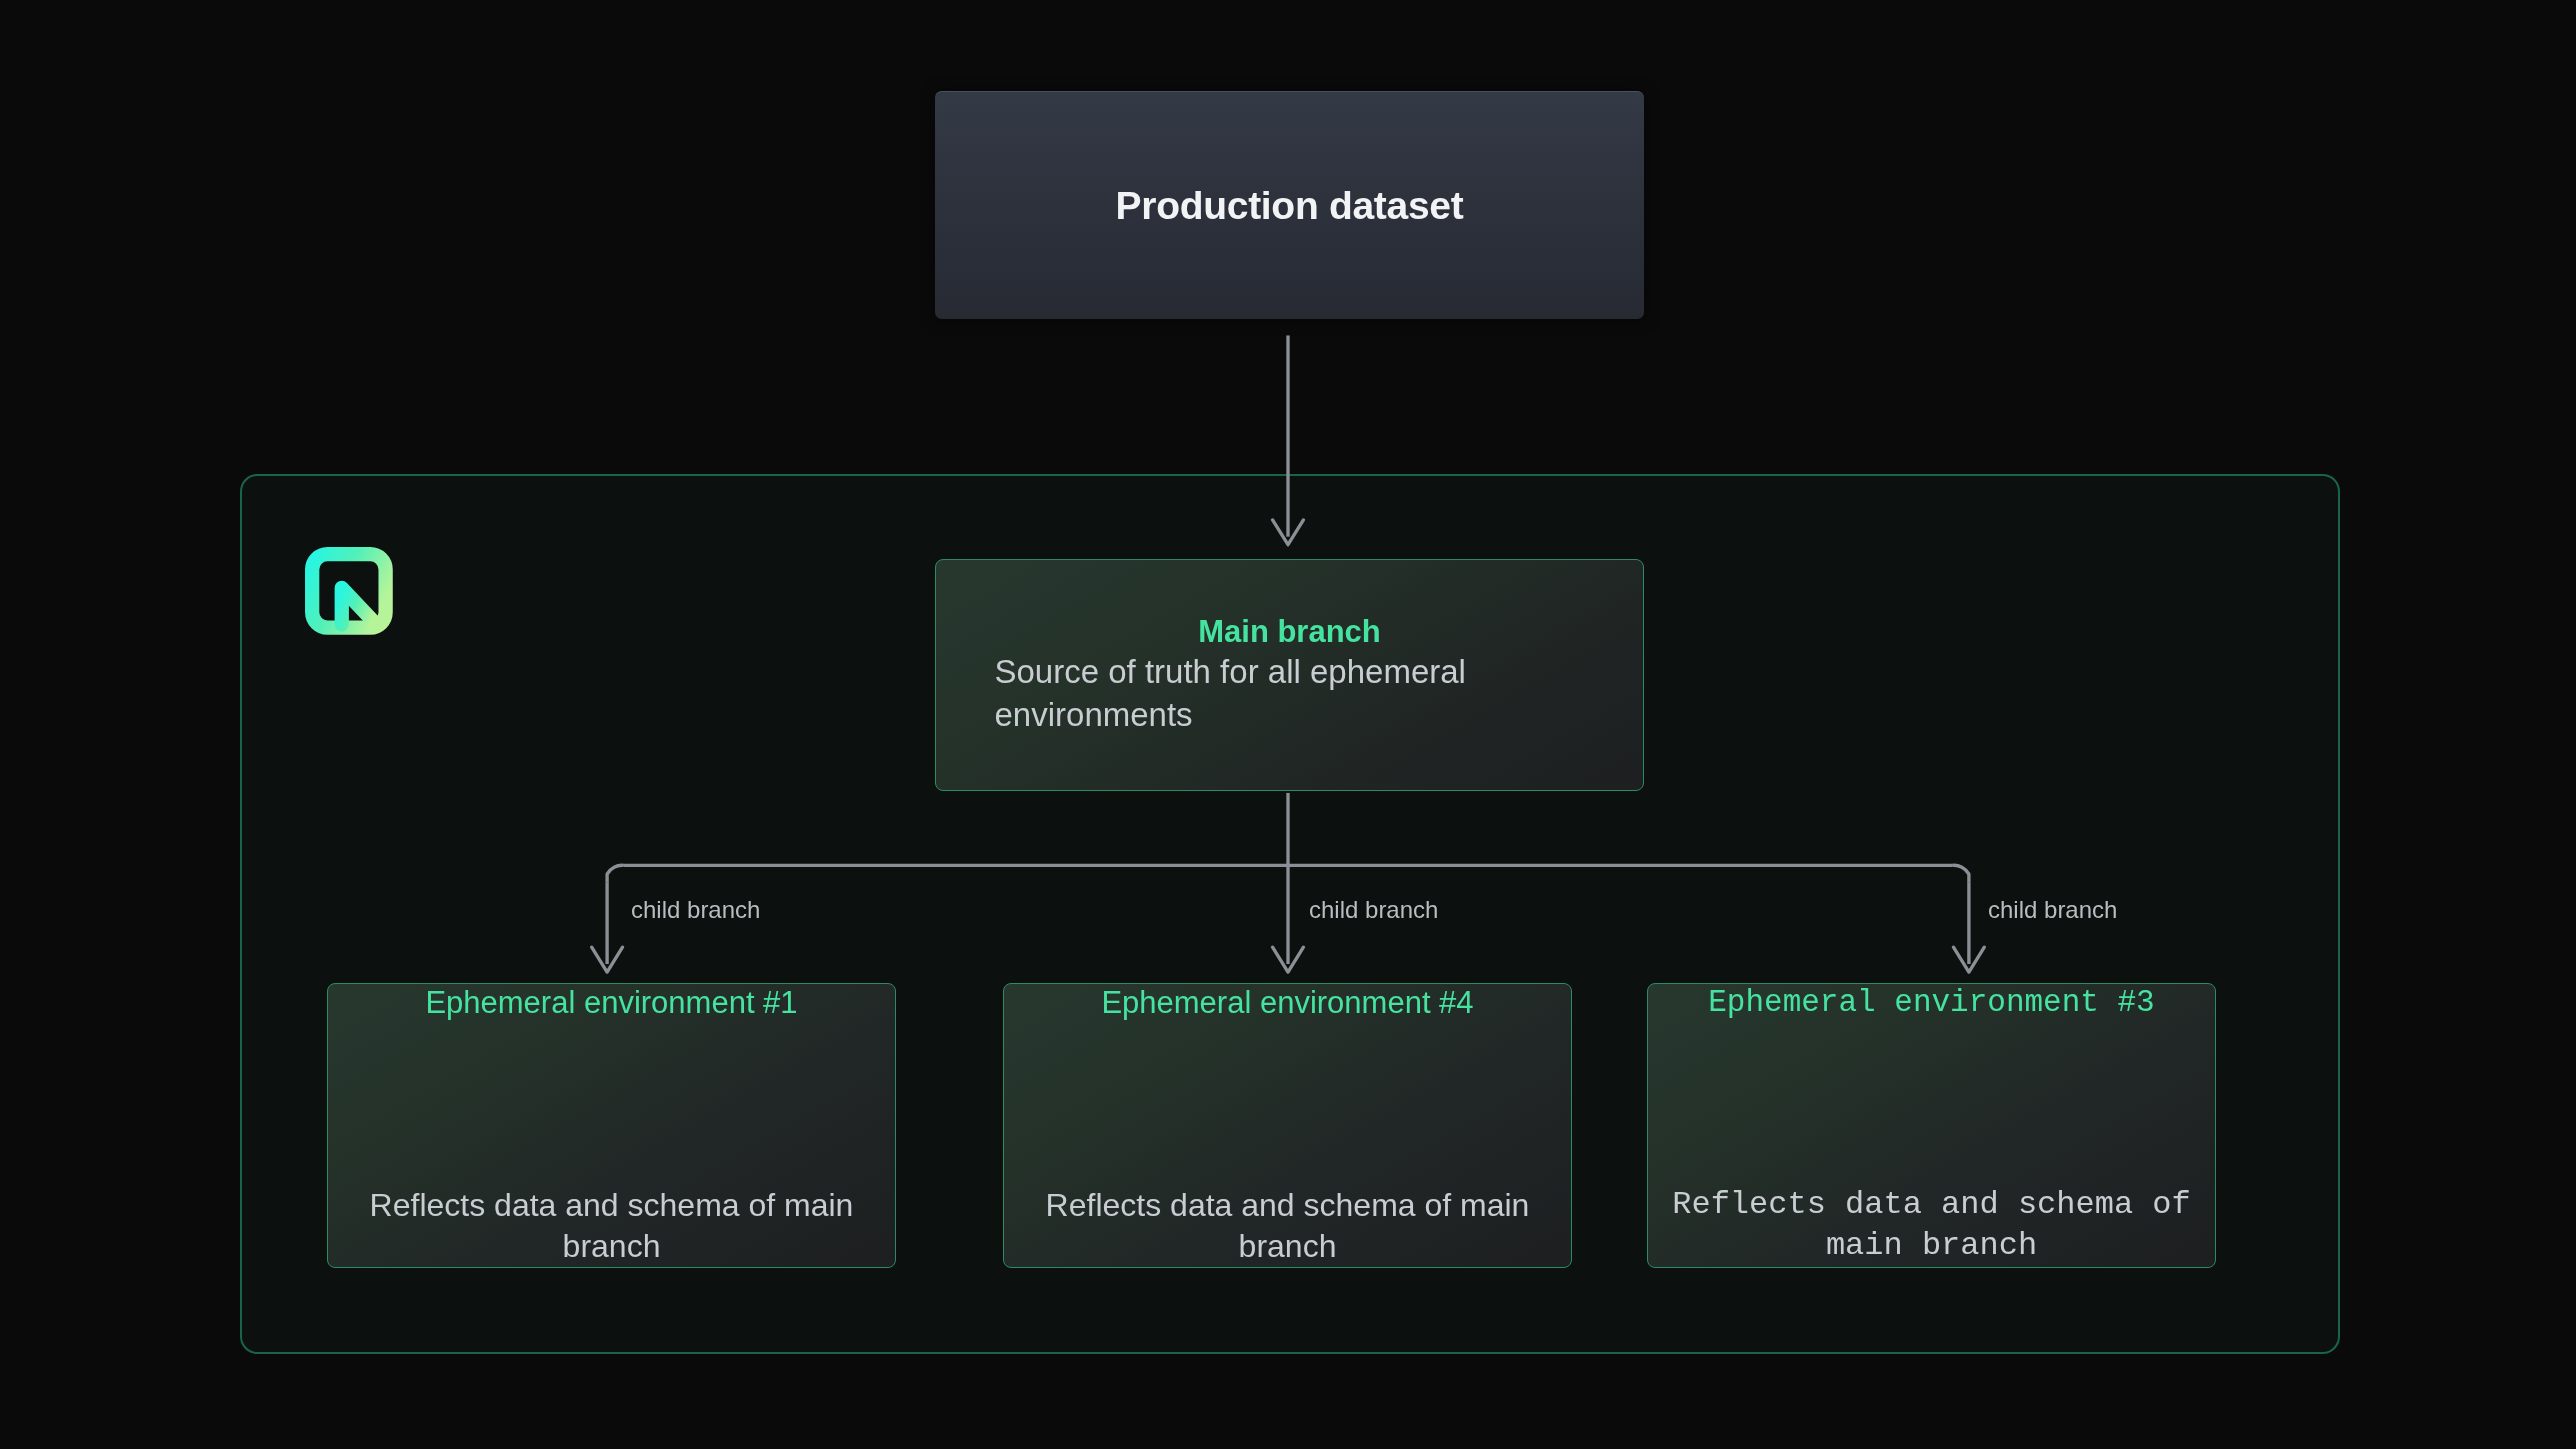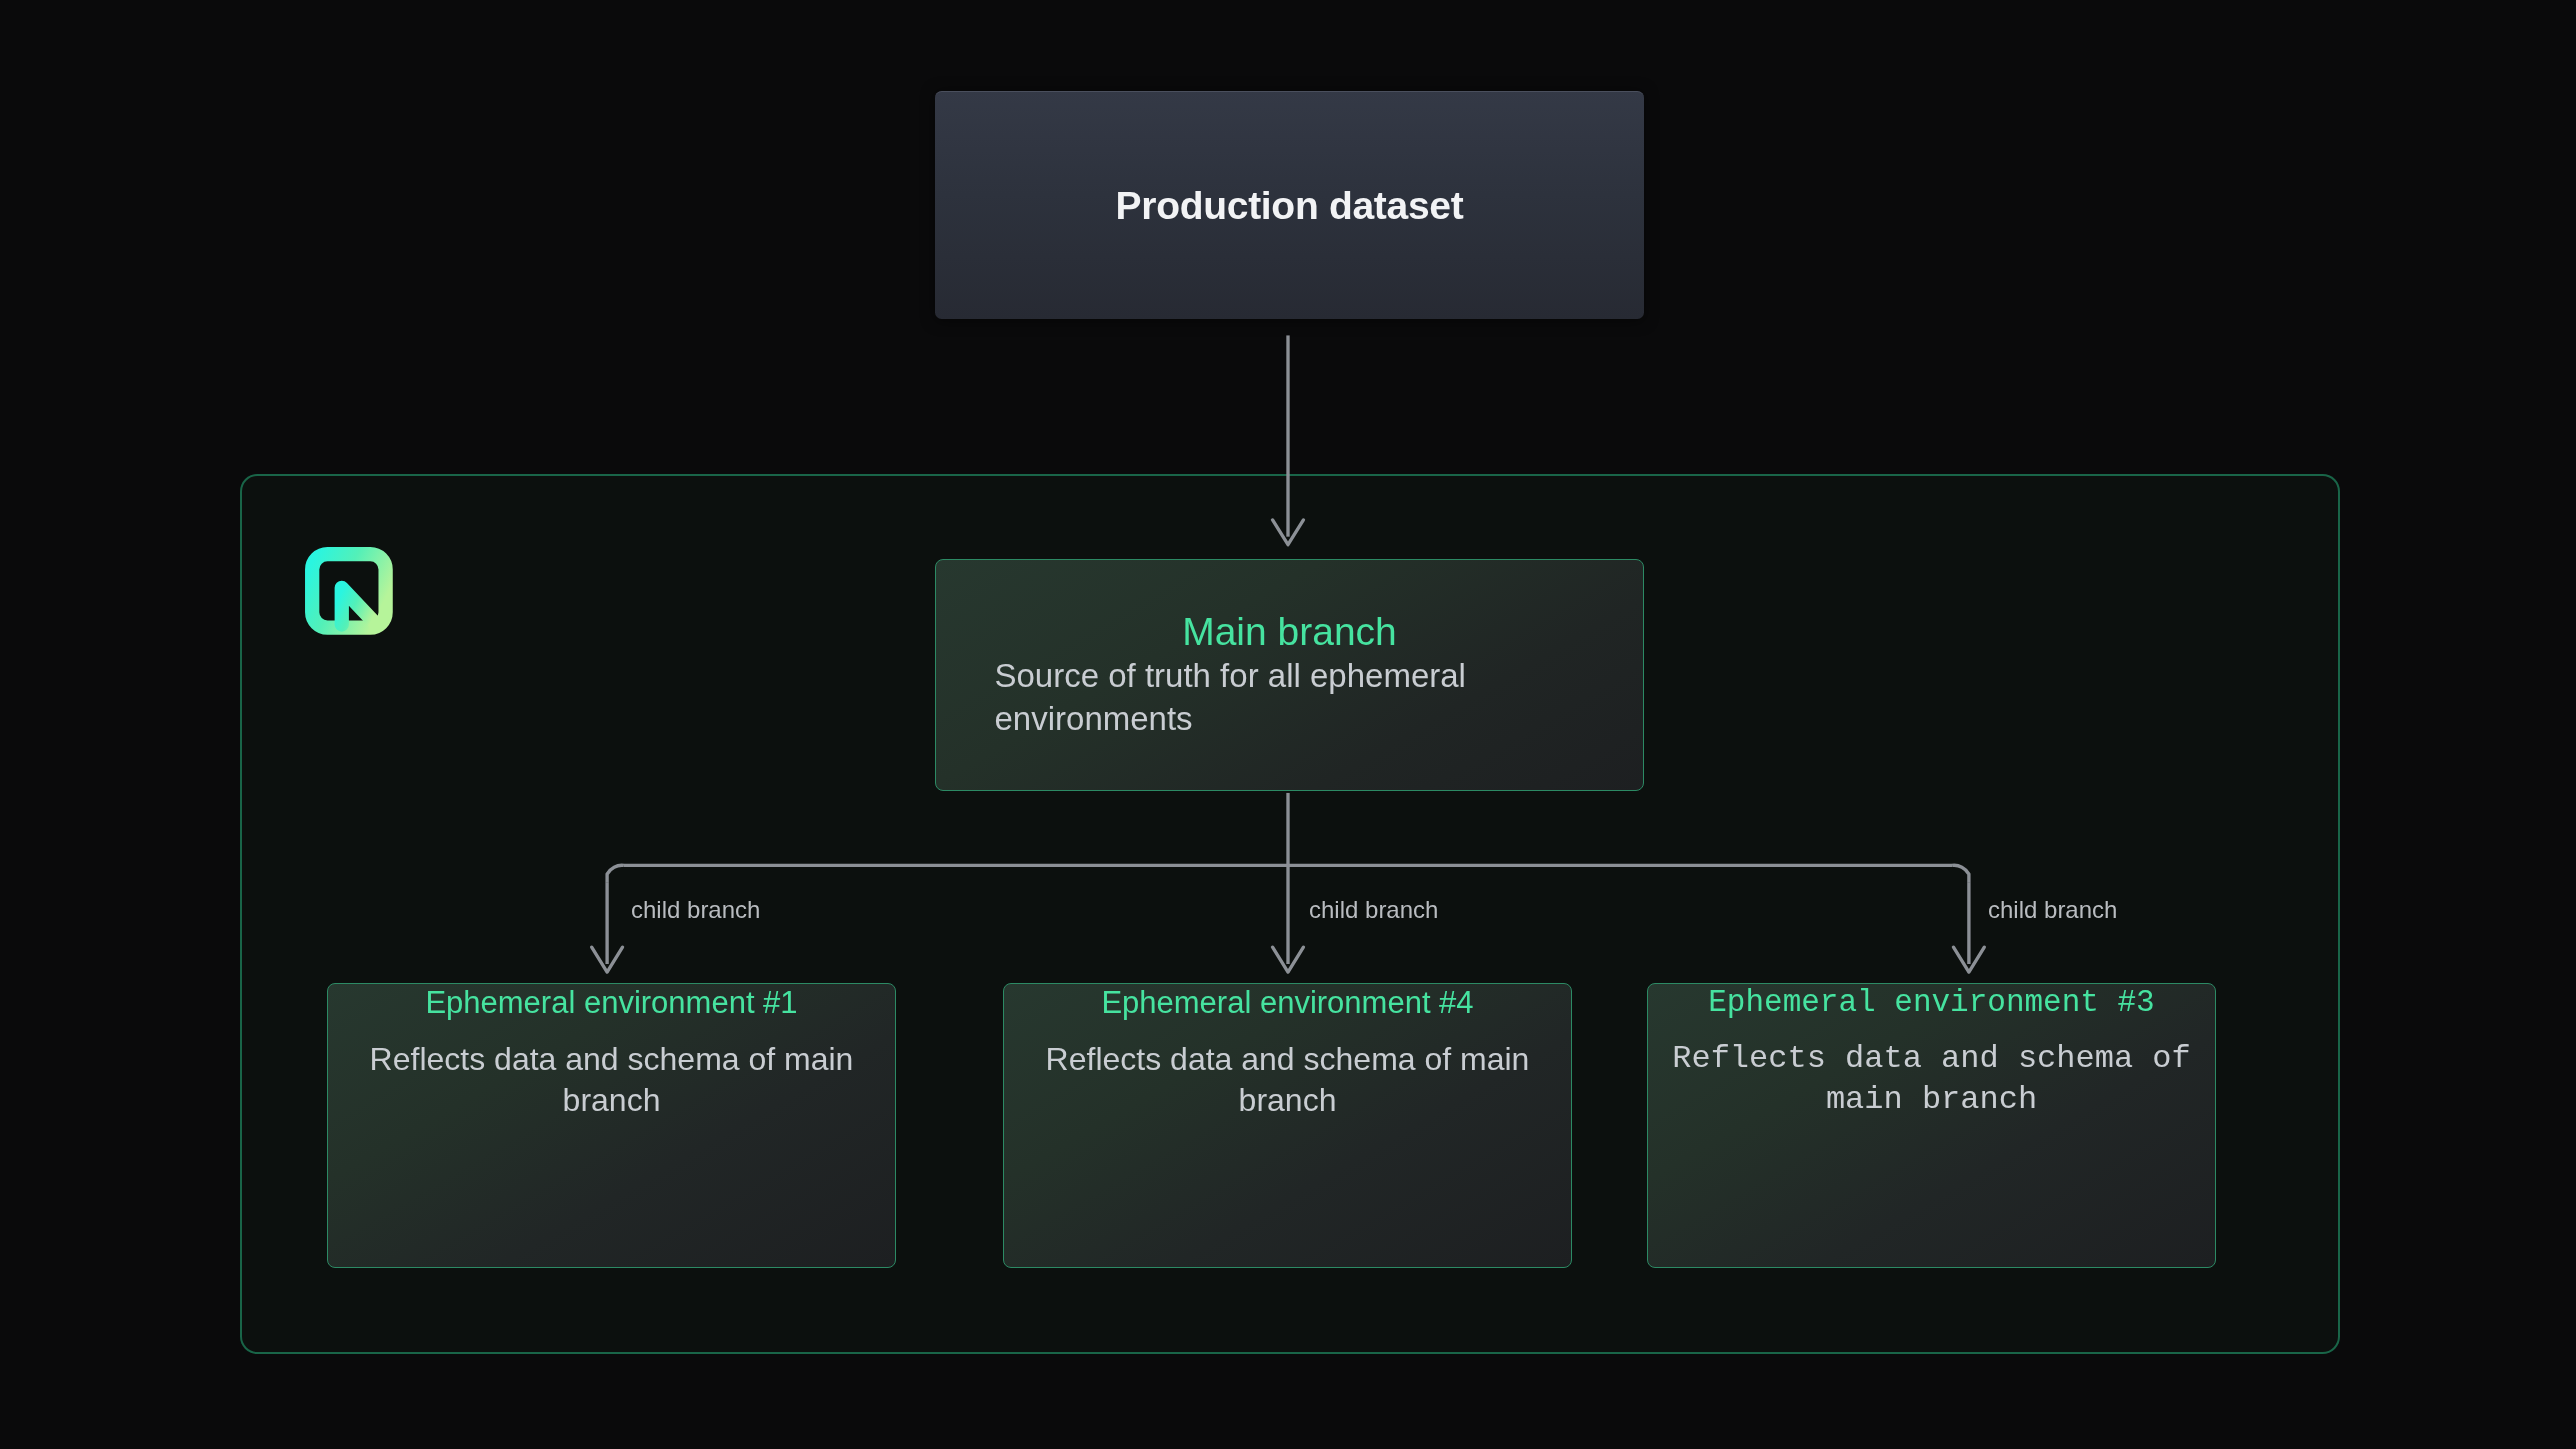--- a/index.html
+++ b/index.html
@@ -47,36 +47,36 @@
     position:absolute;
     left:935px; top:559px;
     width:709px; height:232px;
     border-radius:8px;
     background:linear-gradient(150deg, #27382f 0%, #243129 35%, #202524 70%, #1d1f21 100%);
     border:1.3px solid #2c8a64;
     display:flex; flex-direction:column; align-items:center; justify-content:center;
     padding:0 27px;
   }
   .main-title {
-    font-size:39px; font-weight:400; color:#46e3a0; margin-bottom:1px;
+    font-size:31px; font-weight:700; color:#46e3a0; margin-bottom:1px;
   }
   .main-sub {
     font-size:33px; font-weight:400; color:#c9cdd2; line-height:1.28;
     text-align:left; max-width:590px;
   }
 
   
   .eph-card {
     position:absolute;
     top:983px;
     width:569px; height:285px;
     border-radius:8px;
     background:linear-gradient(150deg, #27382f 0%, #243129 32%, #212626 62%, #1d1f21 100%);
     border:1.3px solid #2c8a64;
-    display:flex; flex-direction:column; align-items:center; justify-content:flex-start;
+    display:flex; flex-direction:column; align-items:center; justify-content:space-between;
     padding:0 23px;
   }
   .eph-1 { left:327px; }
   .eph-2 { left:1003px; }
   .eph-3 { left:1647px;font-family:Liberation Mono, monospace; }
   .eph-title {
     font-size:31px; font-weight:400; color:#46e3a0; line-height:1.22;
     text-align:center; margin-bottom:17.4px;
   }
   .eph-sub {

